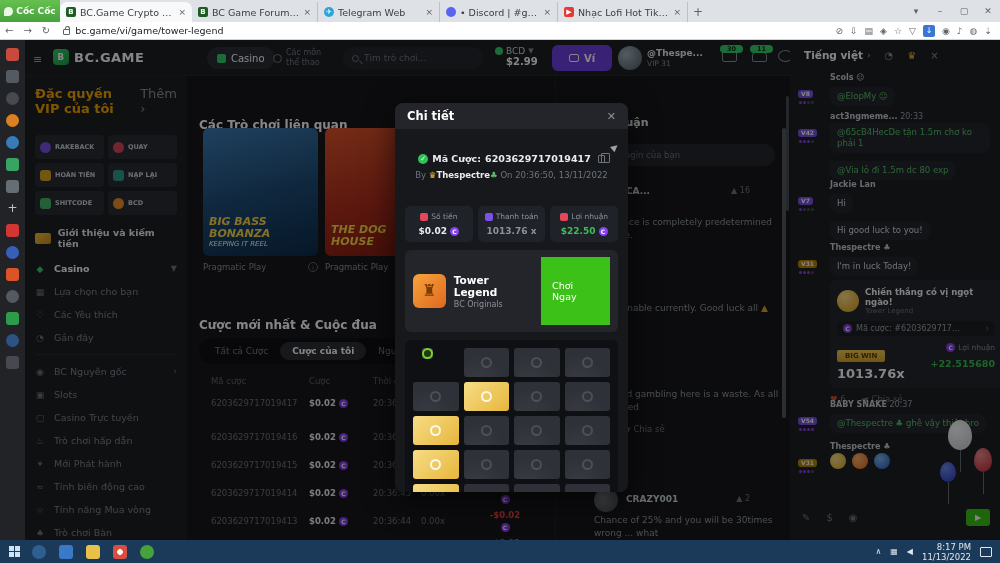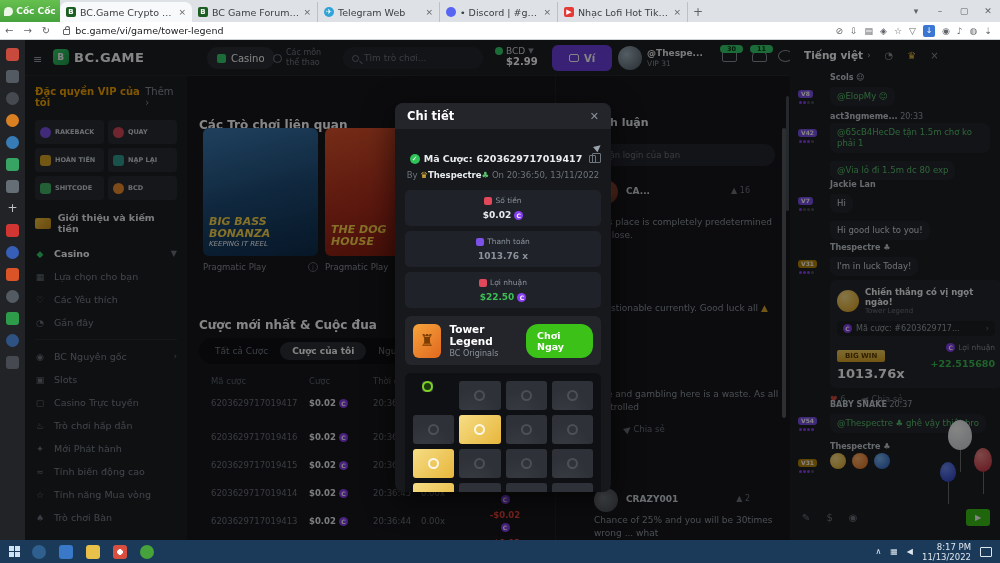--- a/index.html
+++ b/index.html
@@ -59,21 +59,21 @@
   .wallet { width:10px; height:8px; border:1px solid #fff; border-radius:2px; }
   .uav { position:absolute; left:593px; top:6px; width:24px; height:24px; border-radius:50%; background:radial-gradient(circle at 35% 35%,#9fb2bd,#4e5a63); }
   .uname { position:absolute; left:622px; top:8px; font-size:9px; color:#e8ecef; font-weight:bold; }
   .uvip { position:absolute; left:622px; top:19px; font-size:7.5px; color:#8b929a; }
   .hic { position:absolute; top:10px; width:15px; height:12px; border:1px solid #8b929a; border-radius:2px; }
   .hic .bdg { position:absolute; right:-7px; top:-6px; background:#35d06b; color:#08310f; font-size:6.5px; font-weight:bold; border-radius:6px; padding:0 7px; line-height:8px; }
   .hic.bell { border-radius:50% 50% 2px 2px; }
 
   
   .snav { position:absolute; left:0; top:36px; width:162px; bottom:0; background:#1e2024; padding:10px 10px 0 10px; }
-  .viprow { display:flex; justify-content:space-between; align-items:center; font-size:10px; margin-bottom:12px; }
+  .viprow { display:flex; justify-content:space-between; align-items:center; font-size:13px; margin-bottom:19px; }
   .viprow .t { color:#f7a600; font-weight:bold; }
   .viprow .m { color:#8b929a; }
   .vipgrid { display:grid; grid-template-columns:1fr 1fr; gap:4px; }
   .vcard { height:24px; background:#2a2d33; border-radius:4px; display:flex; align-items:center; gap:4px; padding:0 5px; }
   .vcard .ic { width:11px; height:11px; border-radius:3px; flex:0 0 11px; }
   .vcard .lb { font-size:6.5px; color:#cfd5da; font-weight:bold; white-space:nowrap; overflow:hidden; }
   .refer { display:flex; align-items:center; gap:7px; margin:12px 0 6px 0; color:#e8ecef; font-size:9.5px; font-weight:bold; }
   .refer .ic { width:16px; height:11px; background:linear-gradient(135deg,#f5c33c,#c98f1e); border-radius:2px; }
   .menu { margin-top:8px; }
   .mitem { display:flex; align-items:center; gap:9px; height:23px; color:#7d858e; font-size:9.5px; }
@@ -157,47 +157,47 @@
   .stk { width:16px; height:16px; border-radius:50%; }
   .balloon { position:absolute; border-radius:50% 50% 50% 50%/55% 55% 45% 45%; }
   .balloon:after { content:""; position:absolute; left:50%; top:100%; width:1px; height:22px; background:rgba(255,255,255,.35); }
   .cinp { position:absolute; left:10px; right:10px; bottom:42px; height:21px; background:#26282e; border-radius:4px; color:#6d757e; font-size:8.5px; line-height:21px; padding:0 8px; display:flex; }
   .cinp .smile { margin-left:auto; color:#6d757e; }
   .ctools { position:absolute; left:12px; right:10px; bottom:14px; display:flex; gap:16px; color:#6d757e; font-size:10px; align-items:center; }
   .sendbtn { margin-left:auto; width:24px; height:17px; background:#3bc117; border-radius:3px; color:#fff; font-size:8px; text-align:center; line-height:17px; }
   .chatscroll { position:absolute; left:-4px; top:56px; width:3px; height:115px; background:#4a4f55; border-radius:2px; }
 
   
-  .modal { position:absolute; left:370px; top:63px; width:216px; height:389px; background:#17181c; border-radius:8px; z-index:6; overflow:hidden;
+  .modal { position:absolute; left:370px; top:63px; width:233px; height:389px; background:#17181c; border-radius:8px; z-index:6; overflow:hidden;
     box-shadow:0 8px 30px rgba(0,0,0,.6); }
   .mhead { height:26px; background:#23252b; display:flex; align-items:center; padding:0 12px; color:#fff; font-size:11.5px; font-weight:bold; }
   .mhead .x { margin-left:auto; color:#8b929a; font-weight:normal; font-size:11px; }
   .mbody { padding:6px 10px 0 10px; }
   .sharerow { text-align:right; color:#9aa3ab; height:14px; }
   .planeic { display:inline-block; transform:rotate(-40deg); font-size:9px; }
   .betrow { display:flex; align-items:center; justify-content:center; gap:4px; margin-top:4px; }
   .vchk { width:10px; height:10px; border-radius:50%; background:#2ec258; color:#fff; font-size:7px; text-align:center; line-height:10px; }
   .betrow .t { color:#e8ecef; font-size:9.5px; font-weight:bold; }
   .copyic { width:7px; height:8px; border:1px solid #6d757e; border-radius:1px; position:relative; margin-left:3px; }
   .copyic:after { content:""; position:absolute; left:2px; top:-3px; width:7px; height:8px; border:1px solid #6d757e; border-radius:1px; }
   .byrow { text-align:center; color:#6d757e; font-size:8.5px; margin-top:6px; }
   .byrow b { color:#e8ecef; }
   .crown { color:#e7b93c; } .clover { color:#58c16c; }
-  .stats { display:flex; gap:5px; margin-top:10px;flex-direction:column; }
+  .stats { display:flex; gap:5px; margin-top:26px; }
   .stat { flex:1; background:#20222a; border-radius:5px; padding:6px 0; text-align:center; }
   .stat .lr { display:flex; justify-content:center; align-items:center; gap:3px; color:#8b929a; font-size:7.5px; }
   .stat .ic { width:8px; height:8px; border-radius:2px; }
   .stat .vv { margin-top:5px; color:#e8ecef; font-size:9px; font-weight:bold; display:flex; justify-content:center; align-items:center; gap:3px; }
   .stat .vv.gray { color:#8b929a; }
   .stat .vv.green { color:#3cbf54; }
   .gamerow { margin-top:8px; background:#23252b; border-radius:6px; display:flex; align-items:center; gap:8px; padding:7px 8px; }
   .gthumb { width:34px; height:34px; border-radius:6px; background:linear-gradient(135deg,#f7a43c,#e0681f); color:#7a3c00; font-size:16px; text-align:center; line-height:34px; }
   .gtit { color:#fff; font-size:10.5px; font-weight:bold; }
   .gsub { color:#8b929a; font-size:8px; margin-top:2px; }
-  .playbtn { margin-left:auto; background:#3bc117; color:#fff; font-size:9.5px; font-weight:bold; border-radius:12px; padding:6px 11px; }
+  .playbtn { margin-left:auto; background:#3bc117; color:#fff; font-size:9.5px; font-weight:normal; border-radius:0; padding:23px 11px; }
   .gridwrap { margin-top:8px; background:#0f1013; border-radius:6px 6px 0 0; padding:8px; height:176px; overflow:hidden; }
   .tgrid { display:grid; grid-template-columns:repeat(4,1fr); gap:5px; }
   .tile { height:29px; border-radius:3px; background:#2e3138; display:flex; align-items:center; justify-content:center;
     background-image:radial-gradient(circle at 30% 120%, rgba(255,255,255,.05), transparent 60%); }
   .tile .ring { width:11px; height:11px; border-radius:50%; border:2px solid rgba(255,255,255,.14); }
   .tile.win { background:linear-gradient(135deg,#f6dd85,#e7b63c); }
   .tile.win .ring { border-color:rgba(255,255,255,.85); }
   .tile.start { background:#3a3e46; }
   .tile.start .ring { border-color:#7ed321; background:#1c3a10; }
 

